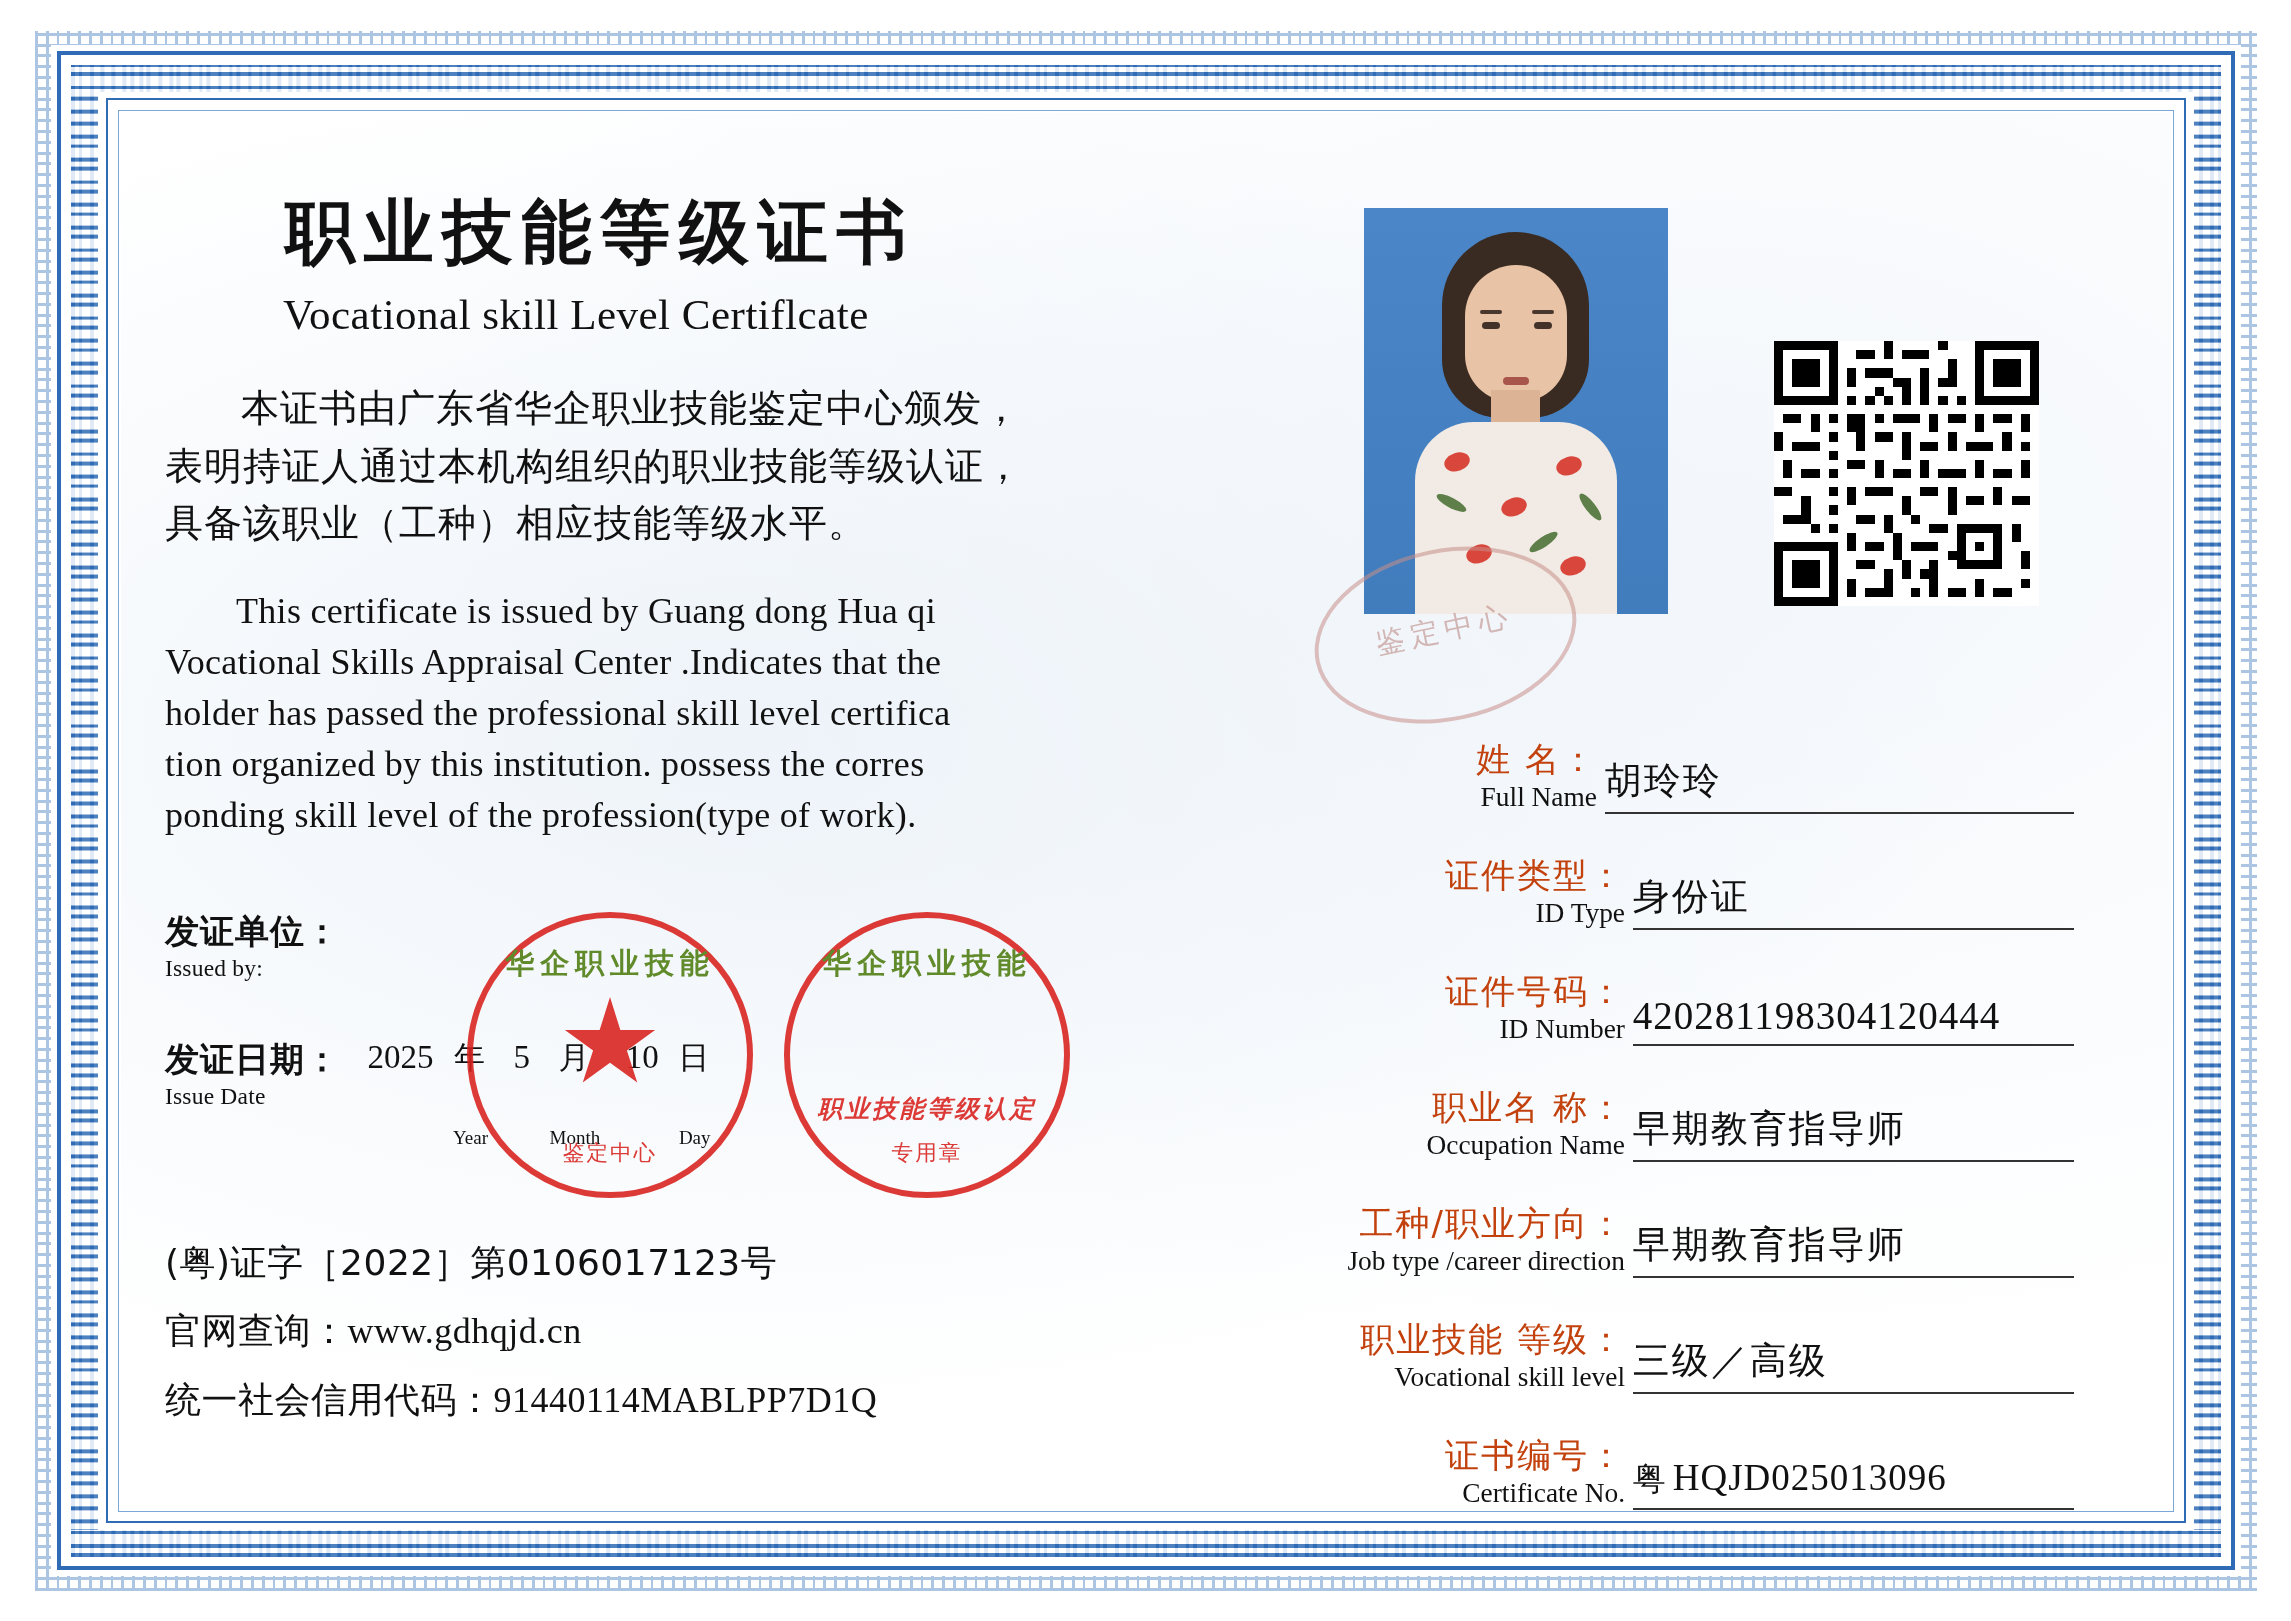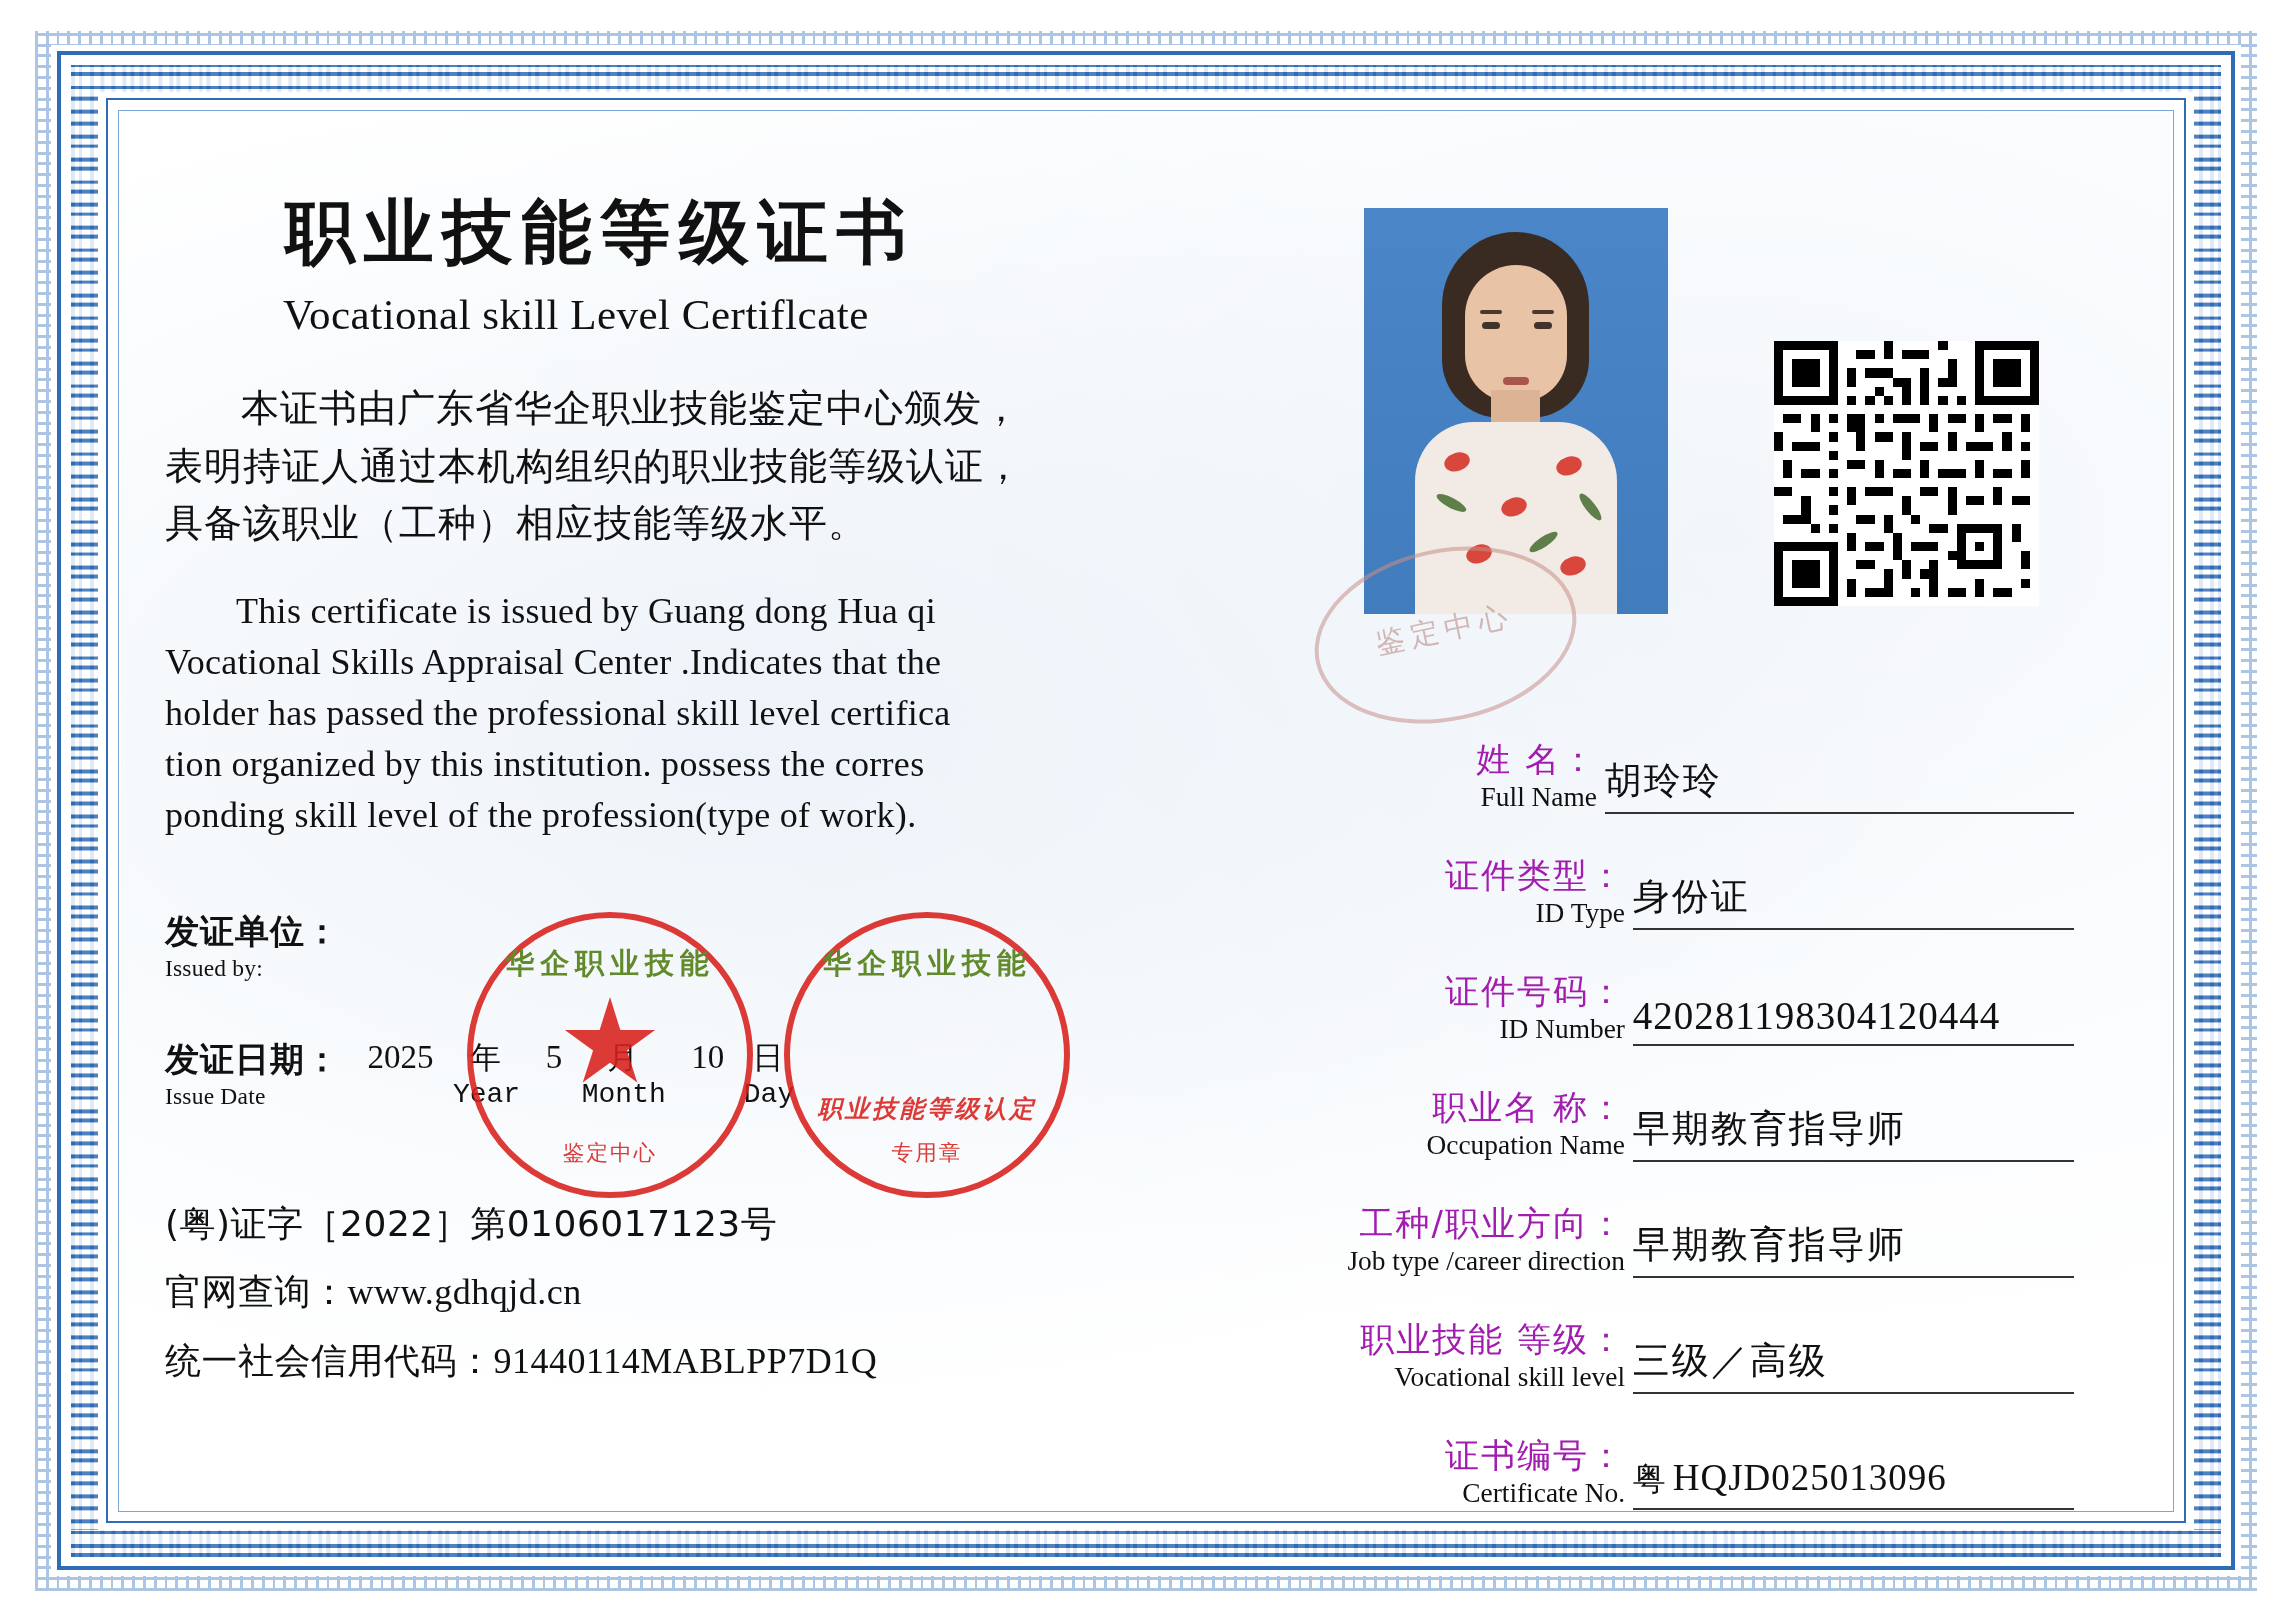--- a/index.html
+++ b/index.html
@@ -191,23 +191,24 @@
     font-size: 33px;
     color: #111;
   }
   .date-num { padding: 0 13.7px; }
   .date-unit-cn {
     font-family: "DejaVu Sans", sans-serif;
     font-size: 31px;
     padding-right: 7.8px;
   }
   .date-unit-en {
-    font-family: Liberation Mono, monospace;
-    font-size: 28px;
+    font-family: Liberation Serif, serif;
+    font-size: 19px;
     padding-right: 5.9px;
+    margin-top: 48px;
   }
   .date-pair { display: flex; flex-direction: column; align-items: center; margin: 0 5.9px; }
 
   .footer-block { margin-top: 90px; }
   .footer-line {
     font-family: "DejaVu Sans", sans-serif;
     font-size: 36px;
     color: #111;
     margin-bottom: 19.6px;
     letter-spacing: 0.5px;
@@ -288,21 +289,21 @@
   }
   .f-labels {
     width: 351px;
     text-align: right;
     padding-right: 7.8px;
     flex: none;
   }
   .f-cn {
     font-family: "DejaVu Sans", sans-serif;
     font-size: 34px;
-    color: #a21caf;
+    color: #c2410c;
     letter-spacing: 2px;
     line-height: 1.2;
     white-space: nowrap;
   }
   .f-en {
     font-family: "Liberation Serif", serif;
     font-size: 27.4px;
     color: #111;
     line-height: 1.25;
     white-space: nowrap;

